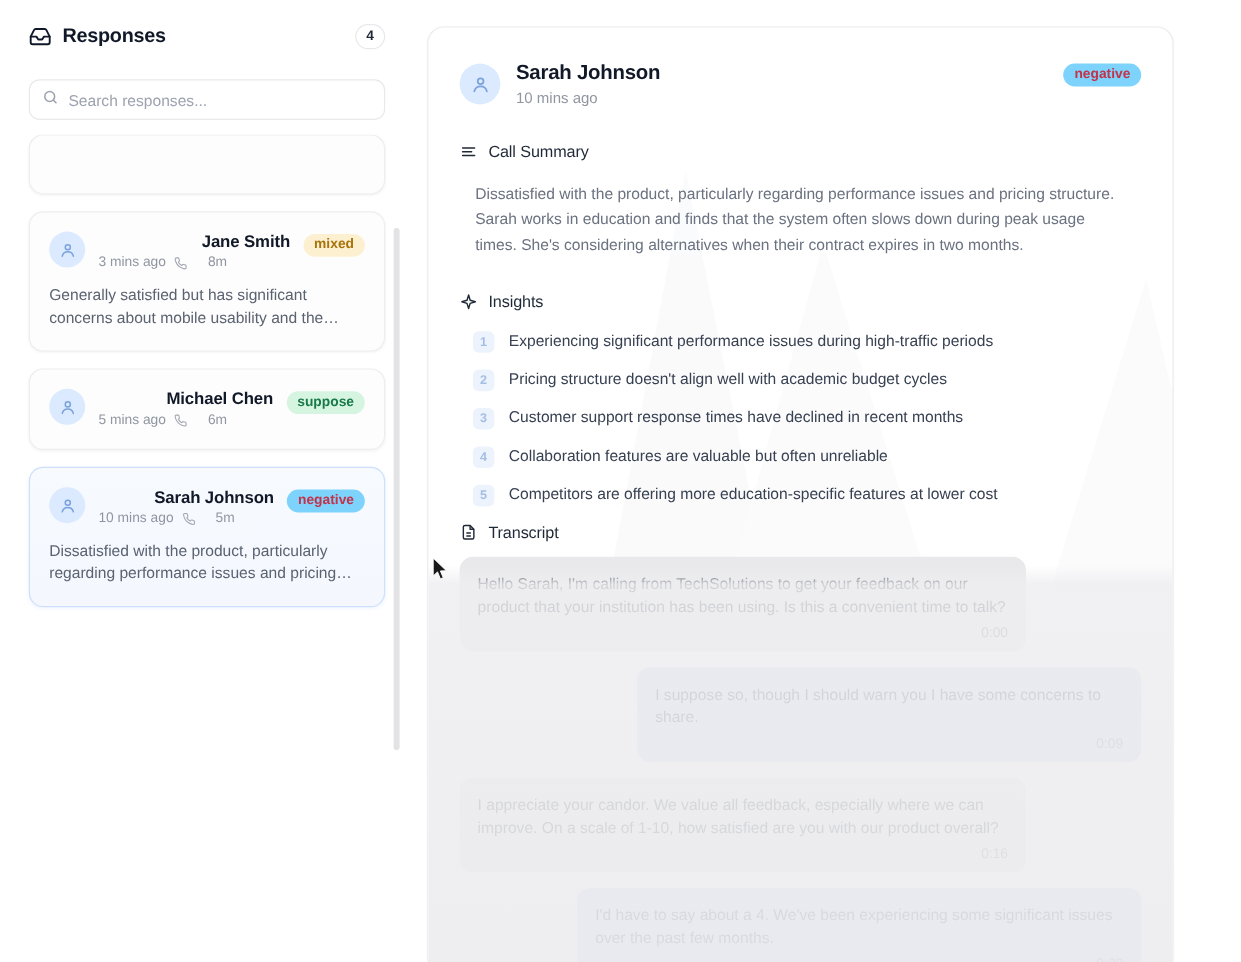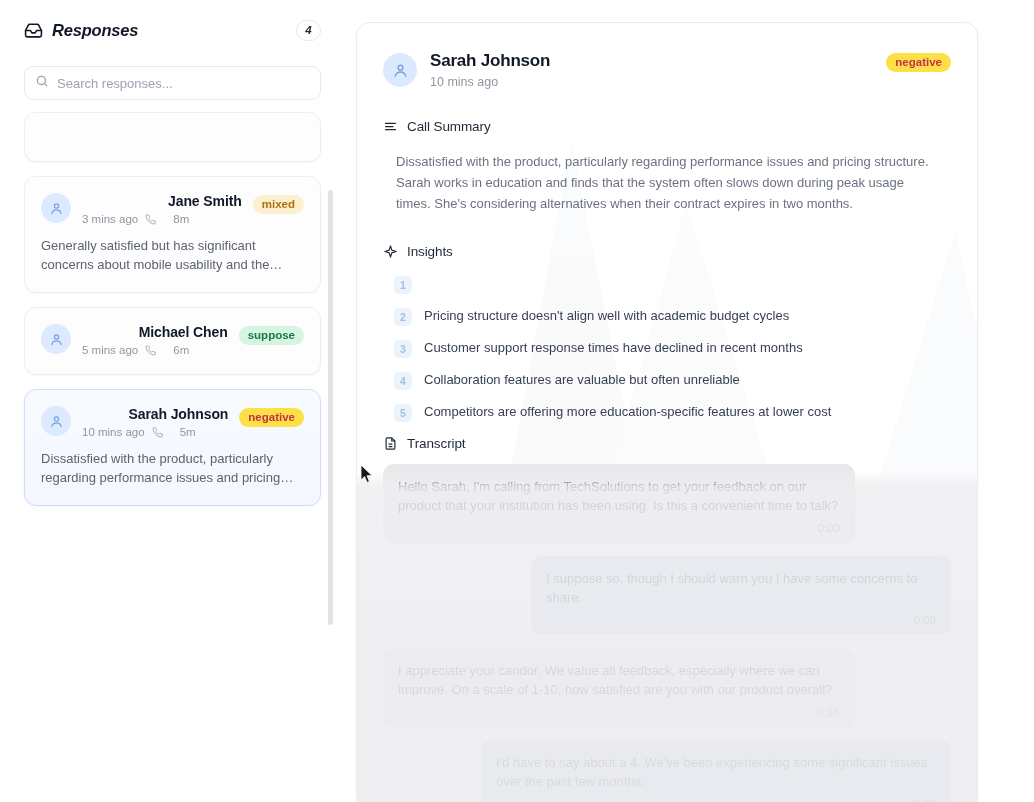--- a/index.html
+++ b/index.html
@@ -17,21 +17,20 @@
     position: relative;
     width: 345px; height: 802px;
     background: #ffffff;
     flex: 0 0 345px;
     overflow: hidden;
   }
   .sb-header {
     display: flex; align-items: center;
     padding: 8px 24px 0 24px;
     height: 52px;
-    font-style: italic;
   }
   .sb-title-wrap { display: flex; align-items: center; gap: 9px; flex: 1; }
   .inbox-icon { width: 19px; height: 19px; display:block; color:#111827; }
   .sb-title {
     font-size: 16.5px; font-weight: 700; color: #111827; letter-spacing: -0.2px;
   }
   .sb-count {
     width: 25px; height: 21px; border-radius: 11px;
     border: 1px solid #e8e8ea; background: #fff;
     display: flex; align-items: center; justify-content: center;
@@ -93,21 +92,21 @@
   }
   .card-meta .dur { display:flex; align-items:center; gap:17px; }
   .phone-icon { width: 11px; height: 11px; color:#a3a8b2; }
   .badge {
     border-radius: 10px; padding: 3px 9px 4px 9px;
     font-size: 11.5px; font-weight: 600; line-height: 12px;
     white-space: nowrap; margin-top: 2px;
   }
   .badge.mixed { background: #fdf0d0; color: #a8730d; }
   .badge.positive { background: #d6f5e0; color: #19794a; }
-  .badge.negative { background: #fde047; color: #c2334a; }
+  .badge.negative { background: #7dd3fc; color: #c2334a; }
   .card-snippet {
     margin-top: 11px;
     font-size: 13px; line-height: 19px; color: #5b6371;
   }
 
   .sb-scrollbar {
     position: absolute; left: 328px; top: 190px;
     width: 5px; height: 435px;
     border-radius: 3px; background: #e3e3e5;
   }
@@ -345,20 +344,21 @@
         <div class="section-head">
           <svg class="sec-icon" viewBox="0 0 24 24" fill="none" stroke="currentColor" stroke-width="1.9" stroke-linejoin="round">
             <path d="M12 3l2.1 6.9L21 12l-6.9 2.1L12 21l-2.1-6.9L3 12l6.9-2.1z"></path>
           </svg>
           <span class="section-title">Insights</span>
         </div>
 
         <div class="insights-list">
           <div class="insight-row">
             <div class="insight-num">1</div>
+            <div class="insight-text">Experiencing significant performance issues during high-traffic periods</div>
           </div>
           <div class="insight-row">
             <div class="insight-num">2</div>
             <div class="insight-text">Pricing structure doesn't align well with academic budget cycles</div>
           </div>
           <div class="insight-row">
             <div class="insight-num">3</div>
             <div class="insight-text">Customer support response times have declined in recent months</div>
           </div>
           <div class="insight-row">

